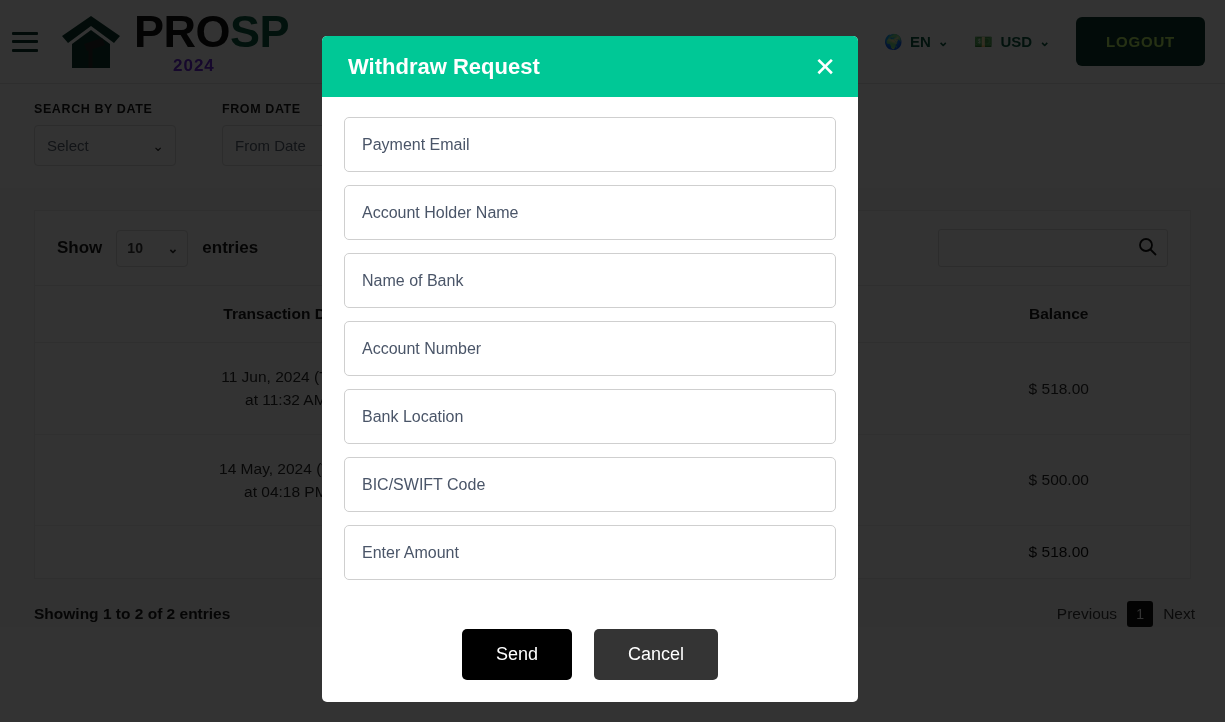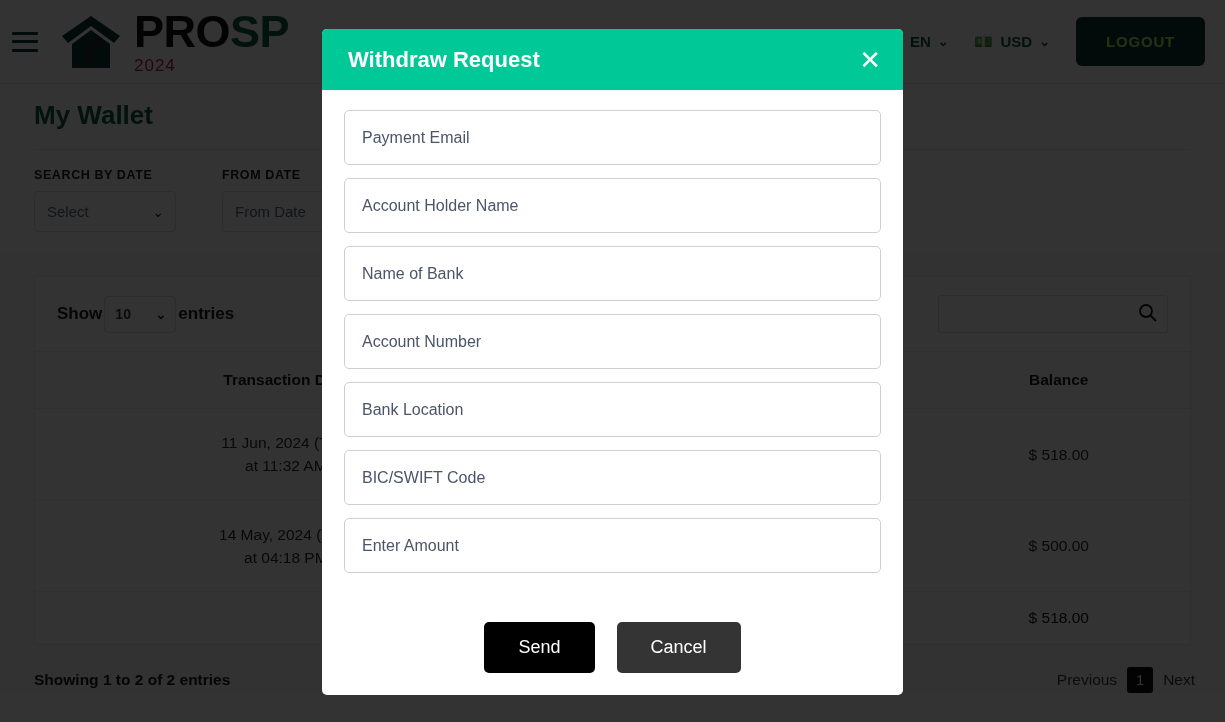--- a/index.html
+++ b/index.html
@@ -22,21 +22,21 @@
   .hamburger { margin-left: 10px; width: 30px; height: 24px;
     display: flex; flex-direction: column; justify-content: space-between;
     padding: 2px 2px; cursor: pointer; }
   .hamburger i { display: block; height: 3px; background: #0d3b2e; border-radius: 1px; }
 
   .logo-wrap { display: flex; align-items: center; margin-left: 20px; }
   .logo-mark { width: 62px; height: 56px; }
   .logo-text { margin-left: 12px; line-height: 1; }
   .logo-title { font-size: 45px; font-weight: 700; letter-spacing: -0.5px; color: #111111; }
   .logo-title .accent { color: #0d5c42; }
-  .logo-year { font-size: 17px; font-weight: 400; color: #be185d; letter-spacing: 1px; margin-top: 3px; }
+  .logo-year { font-size: 17px; font-weight: 700; color: #6d28d9; letter-spacing: 1px; margin-top: 3px; margin-left: 39px; }
 
   .topnav { margin-left: auto; display: flex; align-items: center; gap: 26px; padding-right: 20px; }
   .nav-link { font-size: 15px; font-weight: 700; color: #111111; letter-spacing: .4px; text-decoration: none; cursor: pointer; }
   .picker { display: flex; align-items: center; gap: 7px; font-size: 15px; font-weight: 700; color: #0d5c42; cursor: pointer; }
   .picker .caret { font-size: 13px; color: #0d5c42; }
   .glob { font-size: 15px; }
   .logout-btn {
     background: #0d3b2e; color: #bef264; font-size: 15px; font-weight: 700;
     letter-spacing: .8px; padding: 16px 30px; border: none; border-radius: 6px; cursor: pointer;
   }
@@ -54,21 +54,21 @@
     width: 142px; height: 41px; border: 1px solid #d9d9d9; border-radius: 4px;
     display: flex; align-items: center; padding: 0 12px; font-size: 15px; color: #5b6573;
     background: #fff; position: relative;
   }
   .date-box { width: 200px; }
   .select-box .caret { position: absolute; right: 11px; font-size: 14px; color: #2b2b2b; }
 
   .panel { background: #f7f7f7; padding: 22px 0 0 0; }
   .card { margin: 0 34px; background: #ffffff; border: 1px solid #ececec; }
   .card-top { display: flex; align-items: center; justify-content: space-between; padding: 18px 22px; }
-  .show-entries { display: flex; align-items: center; gap: 2px; font-size: 17px; font-weight: 700; color: #1b1b1b; }
+  .show-entries { display: flex; align-items: center; gap: 14px; font-size: 17px; font-weight: 700; color: #1b1b1b; }
   .show-select {
     width: 72px; height: 37px; border: 1px solid #d9d9d9; border-radius: 4px;
     display: flex; align-items: center; padding: 0 10px; font-size: 14px; color: #3a3a3a;
     position: relative; background: #fff;
   }
   .show-select .caret { position: absolute; right: 9px; font-size: 13px; color: #2b2b2b; }
   .table-search {
     width: 230px; height: 38px; border: 1px solid #dddddd; border-radius: 3px;
     display: flex; align-items: center; padding: 0 10px; background: #fff; position: relative;
   }
@@ -94,21 +94,21 @@
   .pager .pg-num {
     background: #111111; color: #ffffff; width: 26px; height: 26px; border-radius: 3px;
     display: flex; align-items: center; justify-content: center; font-size: 14px;
   }
 
   
   .overlay { position: absolute; inset: 0; background: rgba(0,0,0,0.80); }
 
   
   .modal {
-    position: absolute; left: 322px; top: 29px; width: 581px; height: 666px;
+    position: absolute; left: 322px; top: 36px; width: 536px; height: 666px;
     background: #ffffff; border-radius: 5px; overflow: hidden; display: flex; flex-direction: column;
   }
   .modal-head {
     background: #00c896; height: 61px; display: flex; align-items: center;
     justify-content: space-between; padding: 0 22px 0 26px;
   }
   .modal-title { color: #ffffff; font-size: 22px; font-weight: 700; }
   .modal-close { color: #ffffff; font-size: 26px; line-height: 1; cursor: pointer; background: none; border: none; font-family: inherit; }
   .modal-body { flex: 1; padding: 20px 22px 0 22px; display: flex; flex-direction: column; gap: 13px; }
   .modal-body input {
@@ -165,24 +165,20 @@
           <span class="glob">💵</span>
           <span>USD</span>
           <span class="caret">⌄</span>
         </div>
         <button class="logout-btn">LOGOUT</button>
       </div>
     </div>
 
     <div class="content">
 
-      <div class="page-head">
-        <div class="page-title">My Wallet</div>
-        <div class="rule"></div>
-      </div>
 
       <div class="filters">
         <div class="field">
           <div class="field-label">SEARCH BY DATE</div>
           <div class="select-box">
             <span>Select</span>
             <span class="caret">⌄</span>
           </div>
         </div>
         <div class="field">

